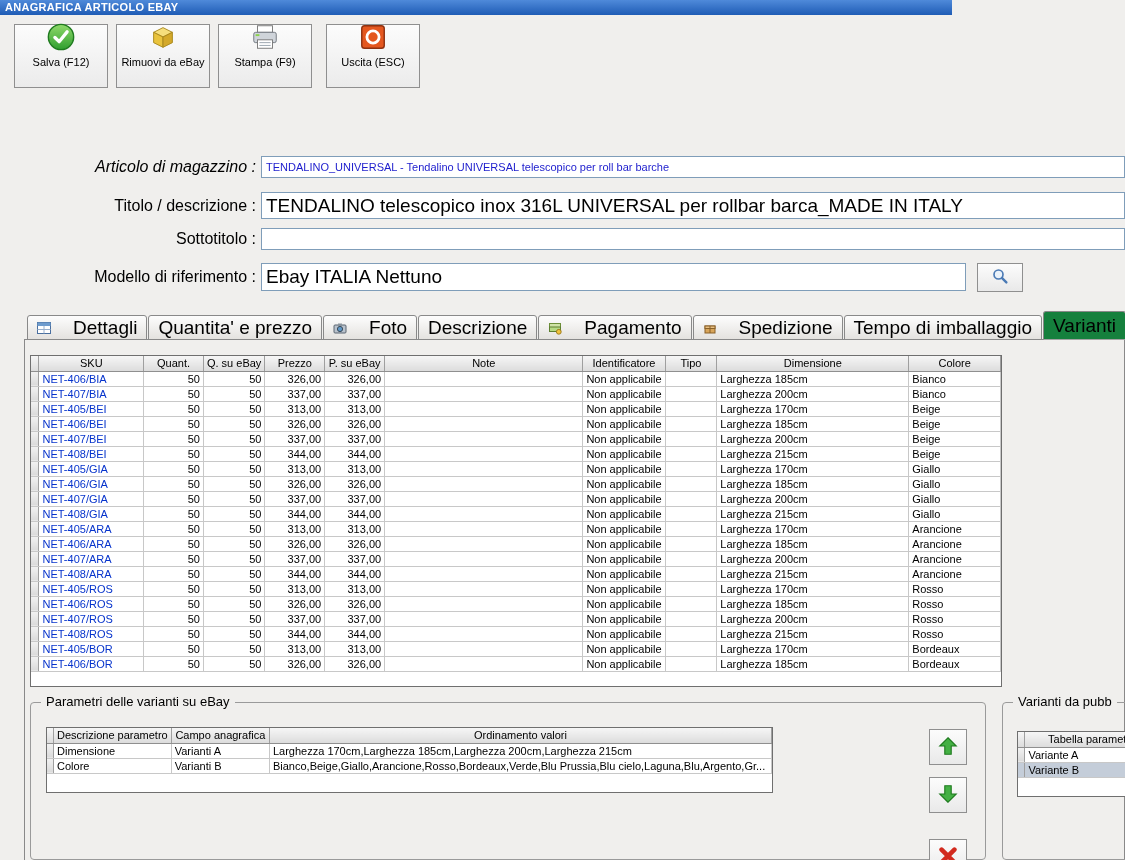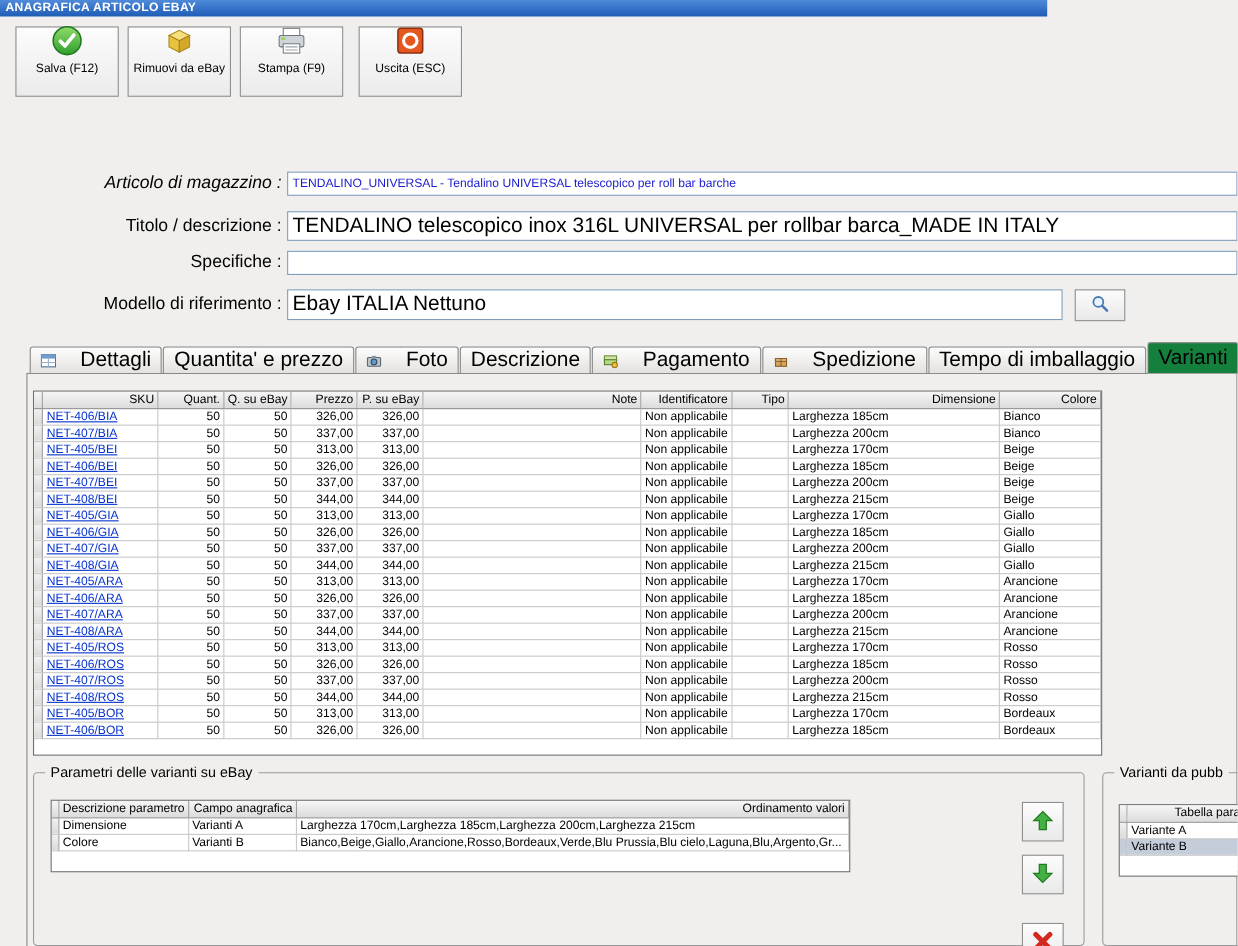--- a/index.html
+++ b/index.html
@@ -31,27 +31,27 @@
   .tab { display:flex; align-items:center; gap:22px; padding:0 9px; height:25px; font-size:19px; white-space:nowrap;
     background:linear-gradient(#fdfdfd,#e4e2df); border:1px solid #898989; border-radius:3px 3px 0 0; margin-right:1px; cursor:pointer; }
   .tab.active { height:29px; background:#15803d; border-bottom:1px solid #a3a3a3; z-index:4; }
   .tab-icon svg { width:14px; height:14px; display:block; }
 
   .panel { position:absolute; left:24px; top:339px; width:1101px; height:523px; border:1px solid #898989; background:#F0EFED; }
 
   .gridwrap { position:absolute; background:#fff; border:1px solid #6f6f6f; overflow:hidden; }
   table.grid { border-collapse:collapse; table-layout:fixed; font-size:11px; }
   table.grid th { background:linear-gradient(#f6f6f6,#dcdcdc); border-right:1px solid #9f9f9f; border-bottom:1px solid #8f8f8f;
-    font-weight:normal; text-align:right; padding:0 3px; height:15px; white-space:nowrap; overflow:hidden; font-size:11px; }
+    font-weight:normal; text-align:center; padding:0 3px; height:15px; white-space:nowrap; overflow:hidden; font-size:11px; }
   table.grid td { border-right:1px solid #c8c8c8; border-bottom:1px solid #c8c8c8; padding:0 3px; height:15px;
     white-space:nowrap; overflow:hidden; background:#fff; line-height:14px; }
   table.grid td.sel { background:linear-gradient(#f2f2f2,#dadada); border-right:1px solid #9f9f9f; }
   table.grid td.num { text-align:right; }
   table.grid td.filler { border:none; background:#fff; height:15px; }
-  table.grid a.sku { color:#0633cc; text-decoration:underline; cursor:pointer; }
+  table.grid a.sku { color:#0633cc; cursor:pointer; }
   table.grid tr.selected td { background:#c4cdd9; }
 
   #variants-grid-wrap { left:30px; top:355px; width:972px; height:332px; }
   .groupbox { position:absolute; border:1px solid #9a9a9a; border-radius:4px; }
   .groupbox .legend { position:absolute; top:-9px; left:10px; background:#F0EFED; padding:0 5px; font-size:13px; white-space:nowrap; }
   #parametri-group { left:30px; top:702px; width:956px; height:158px; }
   #parametri-grid-wrap { left:15px; top:24px; width:727px; height:66px; }
   #varianti-group { left:1002px; top:702px; width:150px; height:158px; }
   #varianti-grid-wrap { left:14px; top:28px; width:140px; height:66px; }
 
@@ -117,21 +117,21 @@
         <span class="tool-label">Uscita (ESC)</span>
       </div>
     </div>
 
   <div class="flabel" style="top:156px; line-height:22px;font-style:italic;">Articolo di magazzino :</div>
   <input class="field small-blue" style="left: 261px; top: 156px; width: 864px; height: 22px;" value="TENDALINO_UNIVERSAL - Tendalino UNIVERSAL telescopico per roll bar barche">
 
   <div class="flabel" style="top:192px; line-height:27px;">Titolo / descrizione :</div>
   <input class="field big" style="left: 261px; top: 192px; width: 864px; height: 27px;" value="TENDALINO telescopico inox 316L UNIVERSAL per rollbar barca_MADE IN ITALY">
 
-  <div class="flabel" style="top:228px; line-height:22px;">Specifiche :</div>
+  <div class="flabel" style="top:228px; line-height:22px;">Sottotitolo :</div>
   <input class="field big" style="left: 261px; top: 228px; width: 864px; height: 22px;" value="">
 
   <div class="flabel" style="top:263px; line-height:28px;">Modello di riferimento :</div>
   <input class="field big" style="left: 261px; top: 263px; width: 705px; height: 28px;" value="Ebay ITALIA Nettuno">
   <button class="search-btn">
     <span><svg viewBox="0 0 24 24">
       <circle cx="10" cy="10" r="6" fill="#eaf2fa" stroke="#4a7ab5" stroke-width="2.2"></circle>
       <line x1="14.8" y1="14.8" x2="20.5" y2="20.5" stroke="#4a7ab5" stroke-width="3.2" stroke-linecap="round"></line>
     </svg></span>
   </button>

